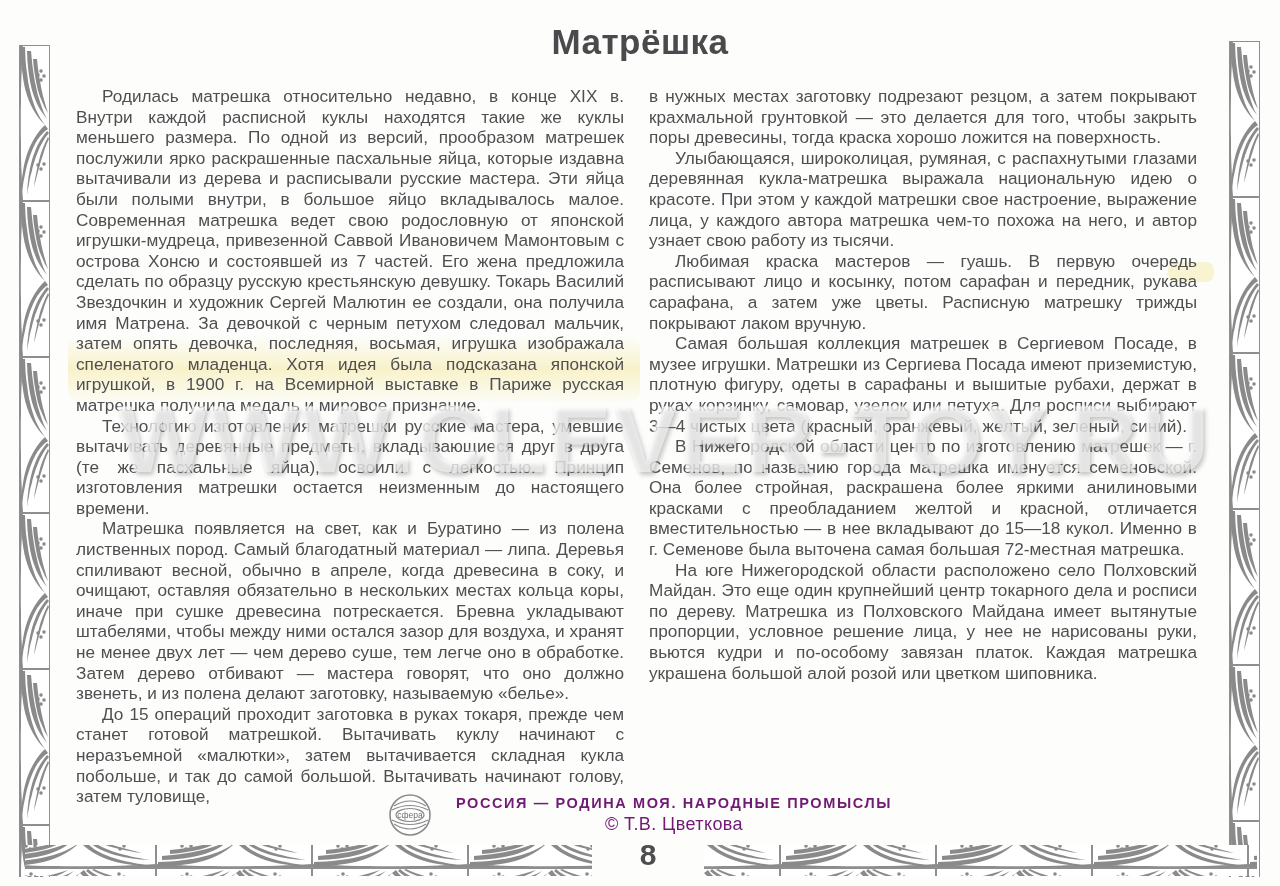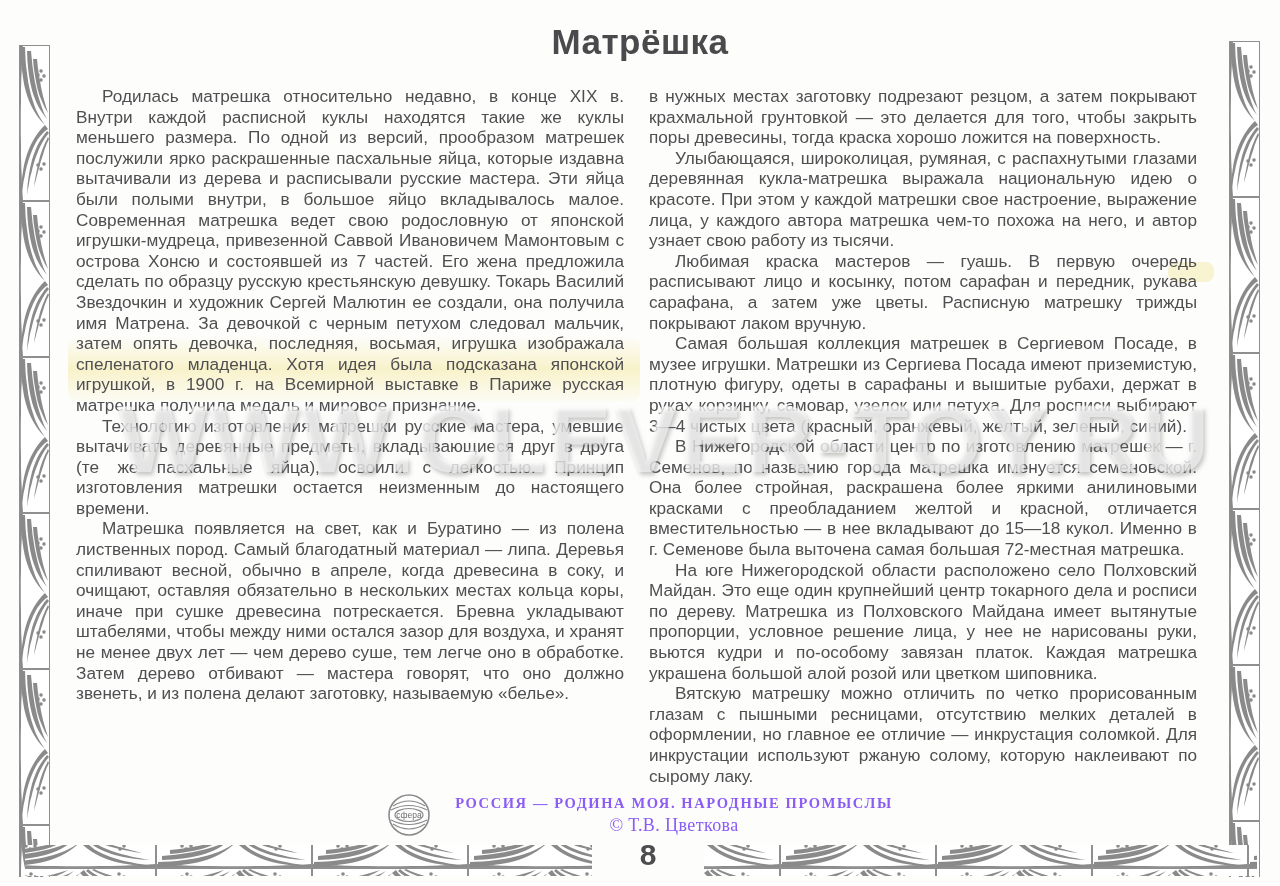--- a/index.html
+++ b/index.html
@@ -34,21 +34,21 @@
     font-size:94px;font-weight:bold;letter-spacing:3px;
     color:rgba(255,255,255,0.52);
     text-shadow:2px 3px 4px rgba(110,110,110,0.38), -1px -1px 1px rgba(255,255,255,0.5);
     pointer-events:none;white-space:nowrap;padding-left:25px;
   }
   .ornament-layer{position:absolute;top:0;left:0;pointer-events:none;}
   .footer{
     position:absolute;top:793px;left:0;width:1280px;
     display:flex;justify-content:center;align-items:center;gap:24px;
   }
-  .footer-text{text-align:center;color:#8b5cf6;font-family:Liberation Serif, serif;}
+  .footer-text{text-align:center;color:#701a75;}
   .footer-series{font-size:14.5px;font-weight:bold;letter-spacing:1.6px;}
   .footer-copy{font-size:18px;margin-top:3px;letter-spacing:0.4px;}
   .page-number{
     position:absolute;top:838px;left:592px;width:112px;text-align:center;
     font-size:30px;font-weight:bold;color:#4d4d50;
   }
 </style>
 </head>
 <body>
 
@@ -57,29 +57,29 @@
   <div class="scan-highlight"></div>
   <div class="scan-smudge"></div>
 
   <div class="title">Матрёшка</div>
 
   <div class="columns">
     <div class="col">
       <p>Родилась матрешка относительно недавно, в конце XIX в. Внутри каждой расписной куклы находятся такие же куклы меньшего размера. По одной из версий, прообразом матрешек послужили ярко раскрашенные пасхальные яйца, которые издавна вытачивали из дерева и расписывали русские мастера. Эти яйца были полыми внутри, в большое яйцо вкладывалось малое. Современная матрешка ведет свою родословную от японской игрушки-мудреца, привезенной Саввой Ивановичем Мамонтовым с острова Хонсю и состоявшей из 7 частей. Его жена предложила сделать по образцу русскую крестьянскую девушку. Токарь Василий Звездочкин и художник Сергей Малютин ее создали, она получила имя Матрена. За девочкой с черным петухом следовал мальчик, затем опять девочка, последняя, восьмая, игрушка изображала спеленатого младенца. Хотя идея была подсказана японской игрушкой, в 1900 г. на Всемирной выставке в Париже русская матрешка получила медаль и мировое признание.</p>
       <p>Технологию изготовления матрешки русские мастера, умевшие вытачивать деревянные предметы, вкладывающиеся друг в друга (те же пасхальные яйца), освоили с легкостью. Принцип изготовления матрешки остается неизменным до настоящего времени.</p>
       <p>Матрешка появляется на свет, как и Буратино — из полена лиственных пород. Самый благодатный материал — липа. Деревья спиливают весной, обычно в апреле, когда древесина в соку, и очищают, оставляя обязательно в нескольких местах кольца коры, иначе при сушке древесина потрескается. Бревна укладывают штабелями, чтобы между ними остался зазор для воздуха, и хранят не менее двух лет — чем дерево суше, тем легче оно в обработке. Затем дерево отбивают — мастера говорят, что оно должно звенеть, и из полена делают заготовку, называемую «белье».</p>
+      <p>До 15 операций проходит заготовка в руках токаря, прежде чем станет готовой матрешкой. Вытачивать куклу начинают с неразъемной «малютки», затем вытачивается складная кукла побольше, и так до самой большой. Вытачивать начинают голову, затем туловище,</p>
     </div>
     <div class="col">
       <p class="cont">в нужных местах заготовку подрезают резцом, а затем покрывают крахмальной грунтовкой — это делается для того, чтобы закрыть поры древесины, тогда краска хорошо ложится на поверхность.</p>
       <p>Улыбающаяся, широколицая, румяная, с распахнутыми глазами деревянная кукла-матрешка выражала национальную идею о красоте. При этом у каждой матрешки свое настроение, выражение лица, у каждого автора матрешка чем-то похожа на него, и автор узнает свою работу из тысячи.</p>
       <p>Любимая краска мастеров — гуашь. В первую очередь расписывают лицо и косынку, потом сарафан и передник, рукава сарафана, а затем уже цветы. Расписную матрешку трижды покрывают лаком вручную.</p>
       <p>Самая большая коллекция матрешек в Сергиевом Посаде, в музее игрушки. Матрешки из Сергиева Посада имеют приземистую, плотную фигуру, одеты в сарафаны и вышитые рубахи, держат в руках корзинку, самовар, узелок или петуха. Для росписи выбирают 3—4 чистых цвета (красный, оранжевый, желтый, зеленый, синий).</p>
       <p>В Нижегородской области центр по изготовлению матрешек — г. Семенов, по названию города матрешка именуется семеновской. Она более стройная, раскрашена более яркими анилиновыми красками с преобладанием желтой и красной, отличается вместительностью — в нее вкладывают до 15—18 кукол. Именно в г. Семенове была выточена самая большая 72-местная матрешка.</p>
       <p>На юге Нижегородской области расположено село Полховский Майдан. Это еще один крупнейший центр токарного дела и росписи по дереву. Матрешка из Полховского Майдана имеет вытянутые пропорции, условное решение лица, у нее не нарисованы руки, вьются кудри и по-особому завязан платок. Каждая матрешка украшена большой алой розой или цветком шиповника.</p>
-      <p>Вятскую матрешку можно отличить по четко прорисованным глазам с пышными ресницами, отсутствию мелких деталей в оформлении, но главное ее отличие — инкрустация соломкой. Для инкрустации используют ржаную солому, которую наклеивают по сырому лаку.</p>
     </div>
   </div>
 
   <svg class="ornament-layer" width="1280" height="886" viewBox="0 0 1280 886" xmlns="http://www.w3.org/2000/svg">
     <defs>
       <pattern id="ph" width="156" height="31" patternUnits="userSpaceOnUse">
         <rect width="156" height="31" fill="#ffffff"></rect>
         <path d="M2,29 C34,29 62,24 80,5 C64,18 36,24 2,25 Z" fill="#8a8a8a"></path>
         <path d="M6,23 C36,22 58,17 74,3 C60,11 34,17 6,19 Z" fill="#8a8a8a"></path>
         <path d="M14,17 C38,15 54,11 68,2 C54,7 34,11 14,13 Z" fill="#8a8a8a"></path>

